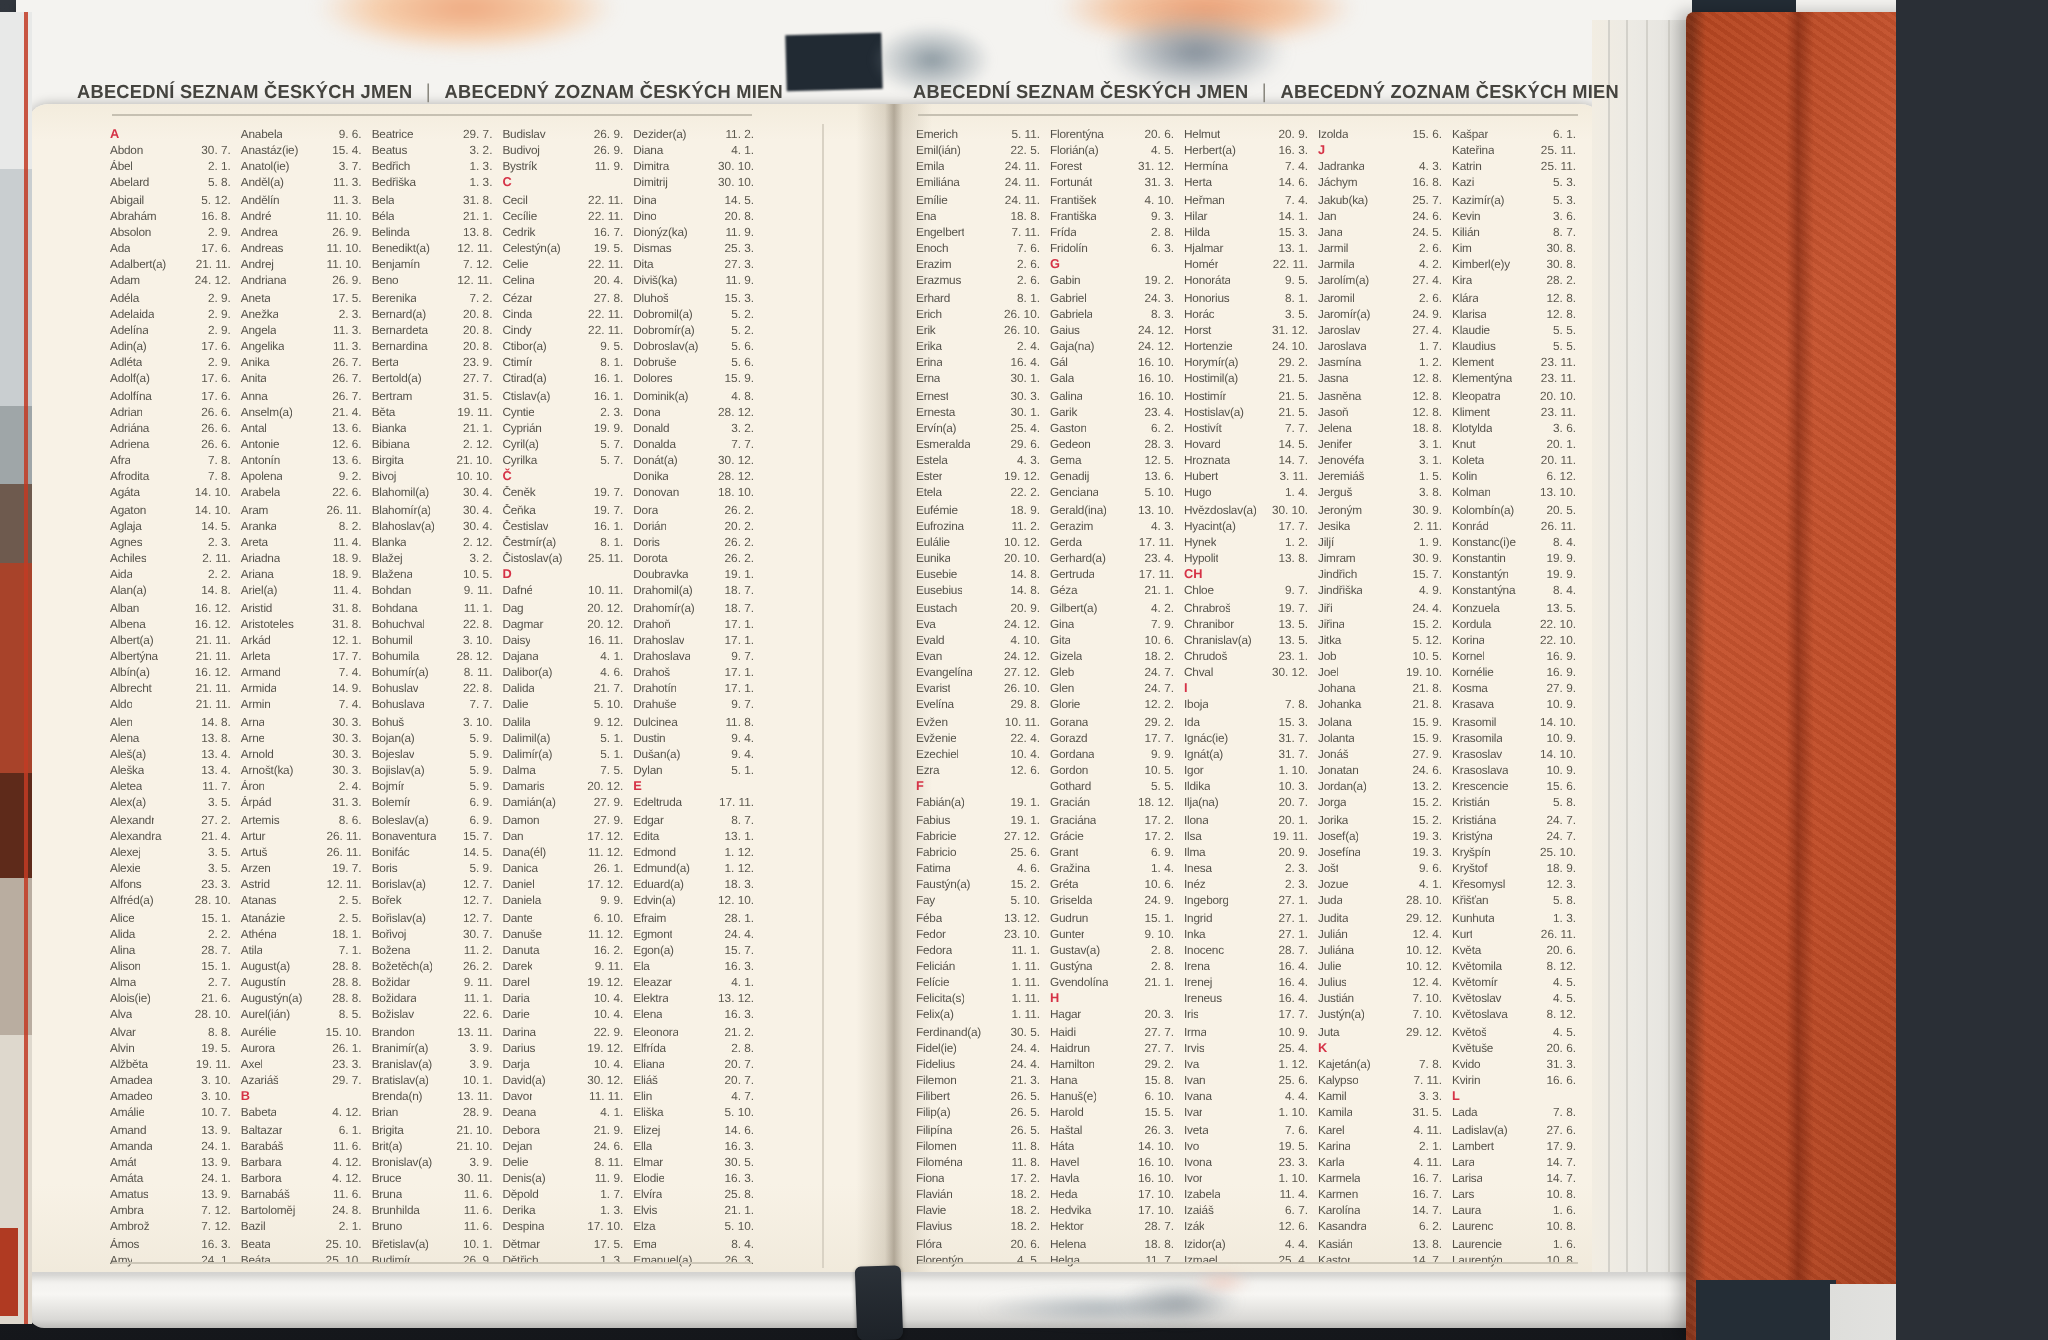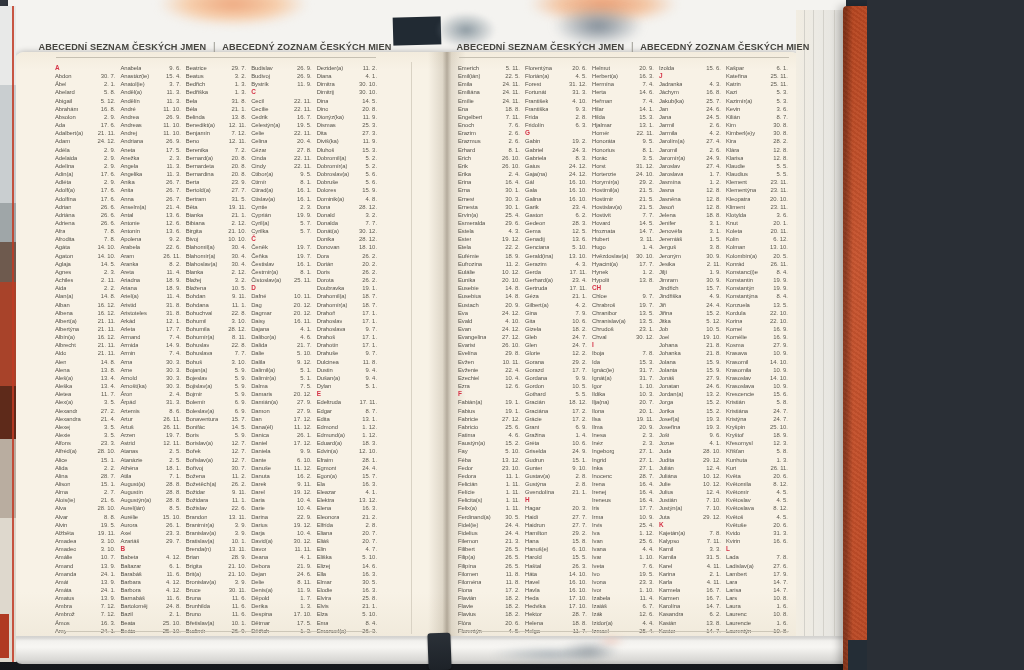--- a/index.html
+++ b/index.html
@@ -1,16 +1,16 @@
 <!DOCTYPE html>
 <html><head>
 <meta charset="utf-8">
 <style>
   html,body{margin:0;padding:0;background:#2a2f36;}
-  .scene{position:relative;width:867px;height:670px;overflow:hidden;
+  .scene{position:relative;width:948px;height:670px;overflow:hidden;
     font-family:"Liberation Sans",sans-serif;background:linear-gradient(180deg,#31363d 0%,#272c33 60%,#15171b 100%);}
   
   .top-band{position:absolute;left:8px;top:0;width:1000px;height:58px;background:#f4f3f0;
     border-radius:0 0 18px 10px/0 0 10px 8px;box-shadow:0 2px 3px rgba(0,0,0,.25);}
   .top-blob{position:absolute;border-radius:50%;filter:blur(4px);}
   .blob-peach-1{left:150px;top:-18px;width:150px;height:44px;background:radial-gradient(closest-side,#eea77e,#f6cdaa 60%,rgba(246,205,170,0));}
   .blob-peach-2{left:520px;top:-16px;width:150px;height:40px;background:radial-gradient(closest-side,#eb9e74,#f3c6a4 60%,rgba(246,205,170,0));}
   .blob-gray{left:545px;top:6px;width:90px;height:40px;background:radial-gradient(closest-side,#7c8894,rgba(124,136,148,0));}
   .top-dark-tab{position:absolute;left:393px;top:17px;width:48px;height:28px;background:#212a33;filter:blur(.6px);transform:rotate(-1.5deg);}
   .top-mountain{position:absolute;left:436px;top:12px;width:60px;height:36px;background:radial-gradient(closest-side,#8d9aa2,rgba(141,154,162,0));filter:blur(2px);}

